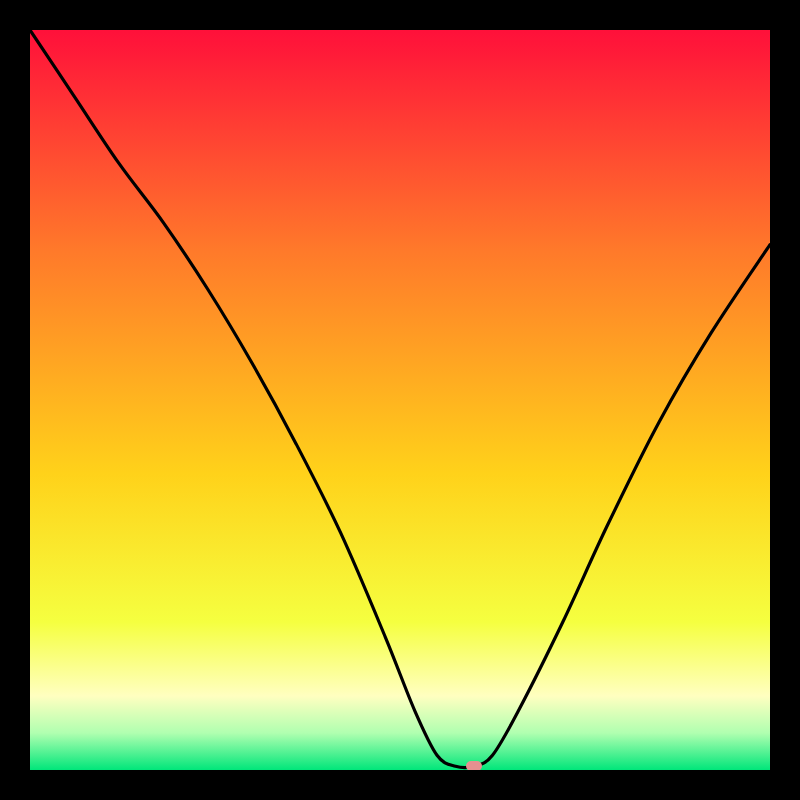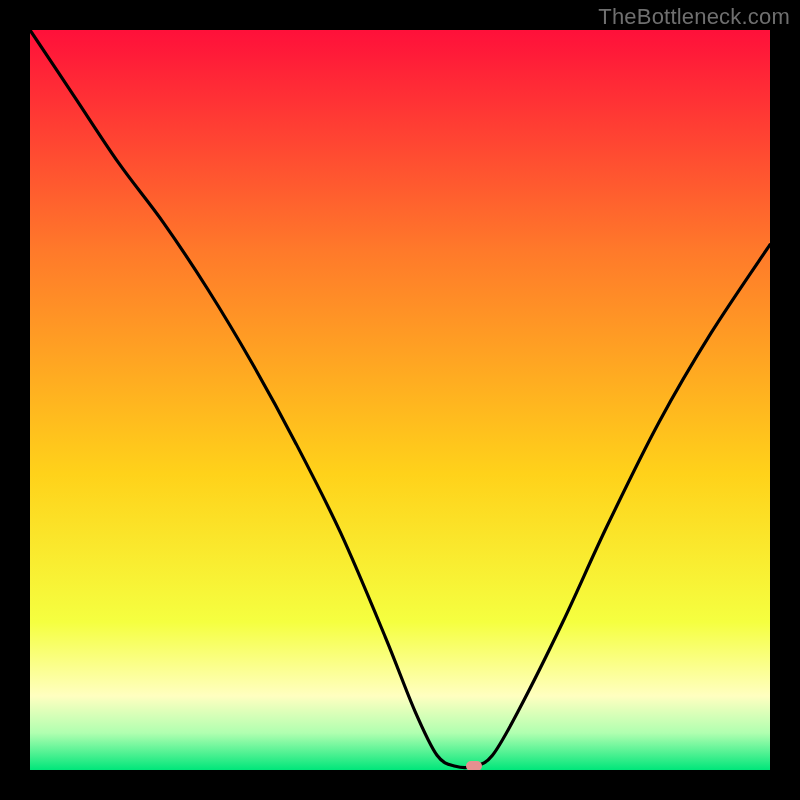--- a/index.html
+++ b/index.html
@@ -55,21 +55,20 @@
     font-size: 22px;
     font-weight: 500;
     color: #6f6f6f;
     letter-spacing: 0.2px;
   }
 </style>
 </head>
 <body>
 
 <div class="frame">
-  <div class="watermark">TheBottleneck.com</div>
   <div class="plot">
     <div class="gradient" id="gradient" style="background: linear-gradient(rgb(255, 16, 58) 0%, rgb(255, 122, 42) 30%, rgb(255, 210, 26) 60%, rgb(245, 255, 64) 80%, rgb(255, 255, 192) 90%, rgb(176, 255, 176) 95%, rgb(0, 230, 122) 100%);"></div>
     <svg class="curve-svg" id="curve-svg" viewBox="0 0 740 740" preserveAspectRatio="none">
       <path id="curve-path" fill="none" stroke-width="3.2" stroke-linecap="round" stroke-linejoin="round" d="M 0.00 0.00 C 7.40 11.10, 29.60 44.40, 44.40 66.60 C 59.20 88.80, 74.00 112.23, 88.80 133.20 C 103.60 154.17, 118.40 171.43, 133.20 192.40 C 148.00 213.37, 162.80 235.57, 177.60 259.00 C 192.40 282.43, 207.20 307.10, 222.00 333.00 C 236.80 358.90, 251.60 386.03, 266.40 414.40 C 281.20 442.77, 296.00 471.13, 310.80 503.20 C 325.60 535.27, 342.87 577.20, 355.20 606.80 C 367.53 636.40, 376.17 661.07, 384.80 680.80 C 393.43 700.53, 400.22 715.95, 407.00 725.20 C 413.78 734.45, 419.33 734.45, 425.50 736.30 C 431.67 738.15, 437.83 738.15, 444.00 736.30 C 450.17 734.45, 455.10 734.45, 462.50 725.20 C 469.90 715.95, 476.68 703.00, 488.40 680.80 C 500.12 658.60, 518.00 622.83, 532.80 592.00 C 547.60 561.17, 561.17 529.10, 577.20 495.80 C 593.23 462.50, 611.73 424.27, 629.00 392.20 C 646.27 360.13, 662.30 333.00, 680.80 303.40 C 699.30 273.80, 730.13 229.40, 740.00 214.60" stroke="#000000"></path>
     </svg>
     <div class="marker" id="marker" style="left: 444px; top: 736.3px; background: rgb(229, 144, 144);"></div>
   </div>
 </div>
 
 </body></html>

